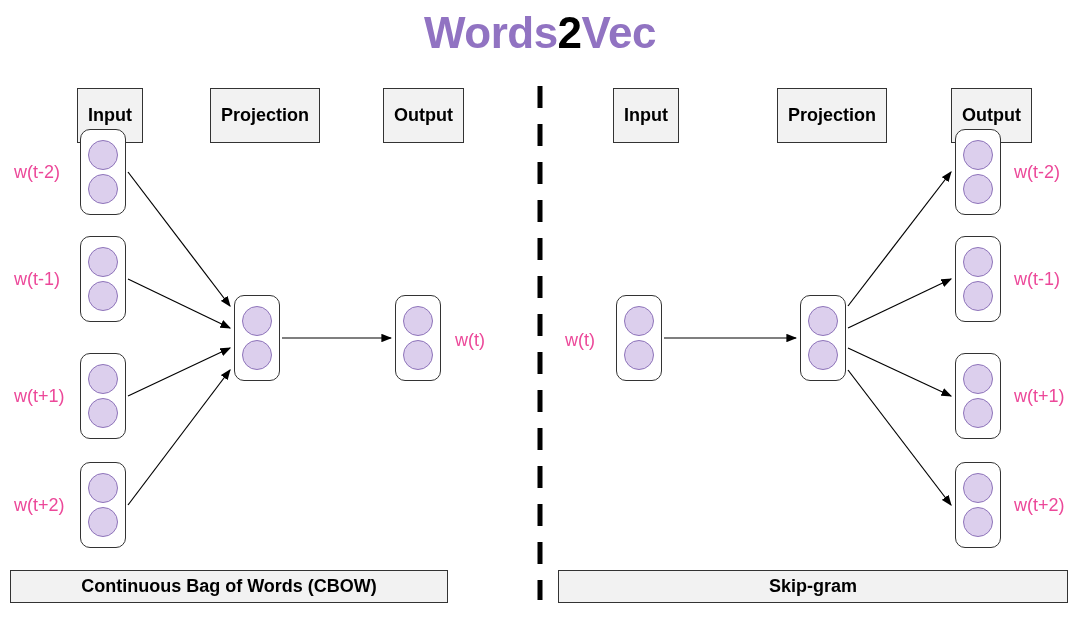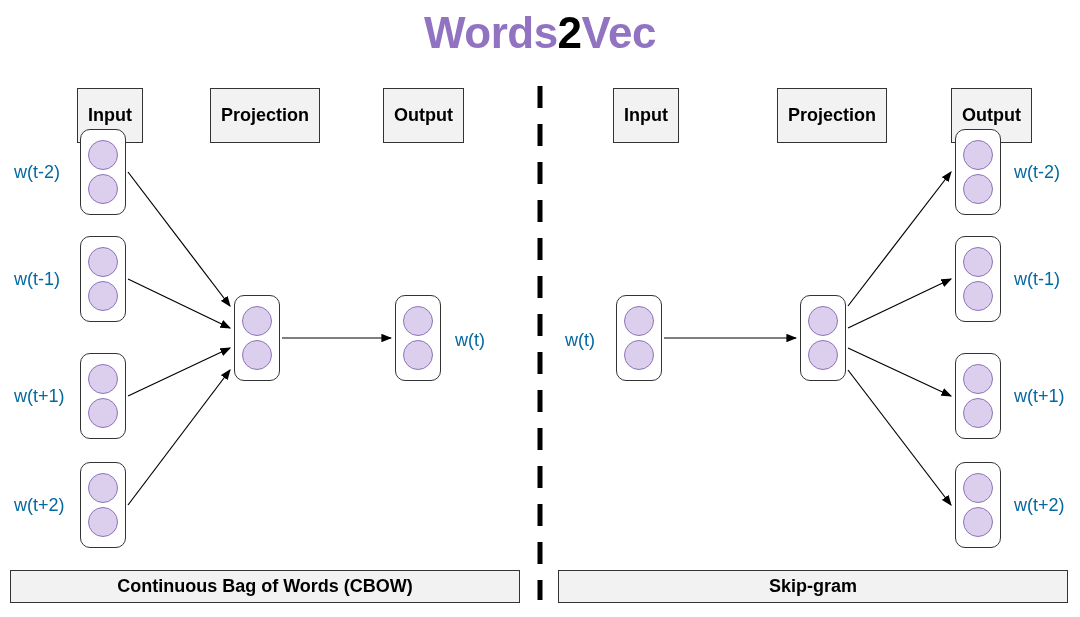--- a/index.html
+++ b/index.html
@@ -53,21 +53,21 @@
   .neuron {
     width: 30px;
     height: 30px;
     border-radius: 50%;
     background: #dccfed;
     border: 1.5px solid #8e74ba;
   }
 
   .w-label {
     position: absolute;
-    color: #0369a1;
+    color: #ec4899;
     font-size: 18px;
     font-weight: 500;
   }
 
   .bottom-bar {
     position: absolute;
     border: 1px solid #333;
     background: #f2f2f2;
     font-size: 18px;
     font-weight: 700;
@@ -157,21 +157,21 @@
 <div class="node-box double" style="left:955px; top:462px;">
   <div class="neuron"></div>
   <div class="neuron"></div>
 </div>
 
 <div class="w-label" style="left:1014px; top:162px;">w(t-2)</div>
 <div class="w-label" style="left:1014px; top:269px;">w(t-1)</div>
 <div class="w-label" style="left:1014px; top:386px;">w(t+1)</div>
 <div class="w-label" style="left:1014px; top:495px;">w(t+2)</div>
 
-<div class="bottom-bar" style="left:10px; top:570px; width:510px;">Continuous Bag of Words (CBOW)</div>
+<div class="bottom-bar" style="left:10px; top:570px; width:438px;">Continuous Bag of Words (CBOW)</div>
 <div class="bottom-bar" style="left:558px; top:570px; width:510px;">Skip-gram</div>
 
 <svg class="arrows" width="1080" height="617">
   <defs>
     <marker id="arrowhead" markerWidth="9" markerHeight="7" refX="8" refY="3.5" orient="auto">
       <polygon points="0 0, 9 3.5, 0 7" fill="#000"></polygon>
     </marker>
   </defs>
 
   <line x1="540" y1="86" x2="540" y2="600" stroke="#000" stroke-width="5" stroke-dasharray="22 16"></line>

